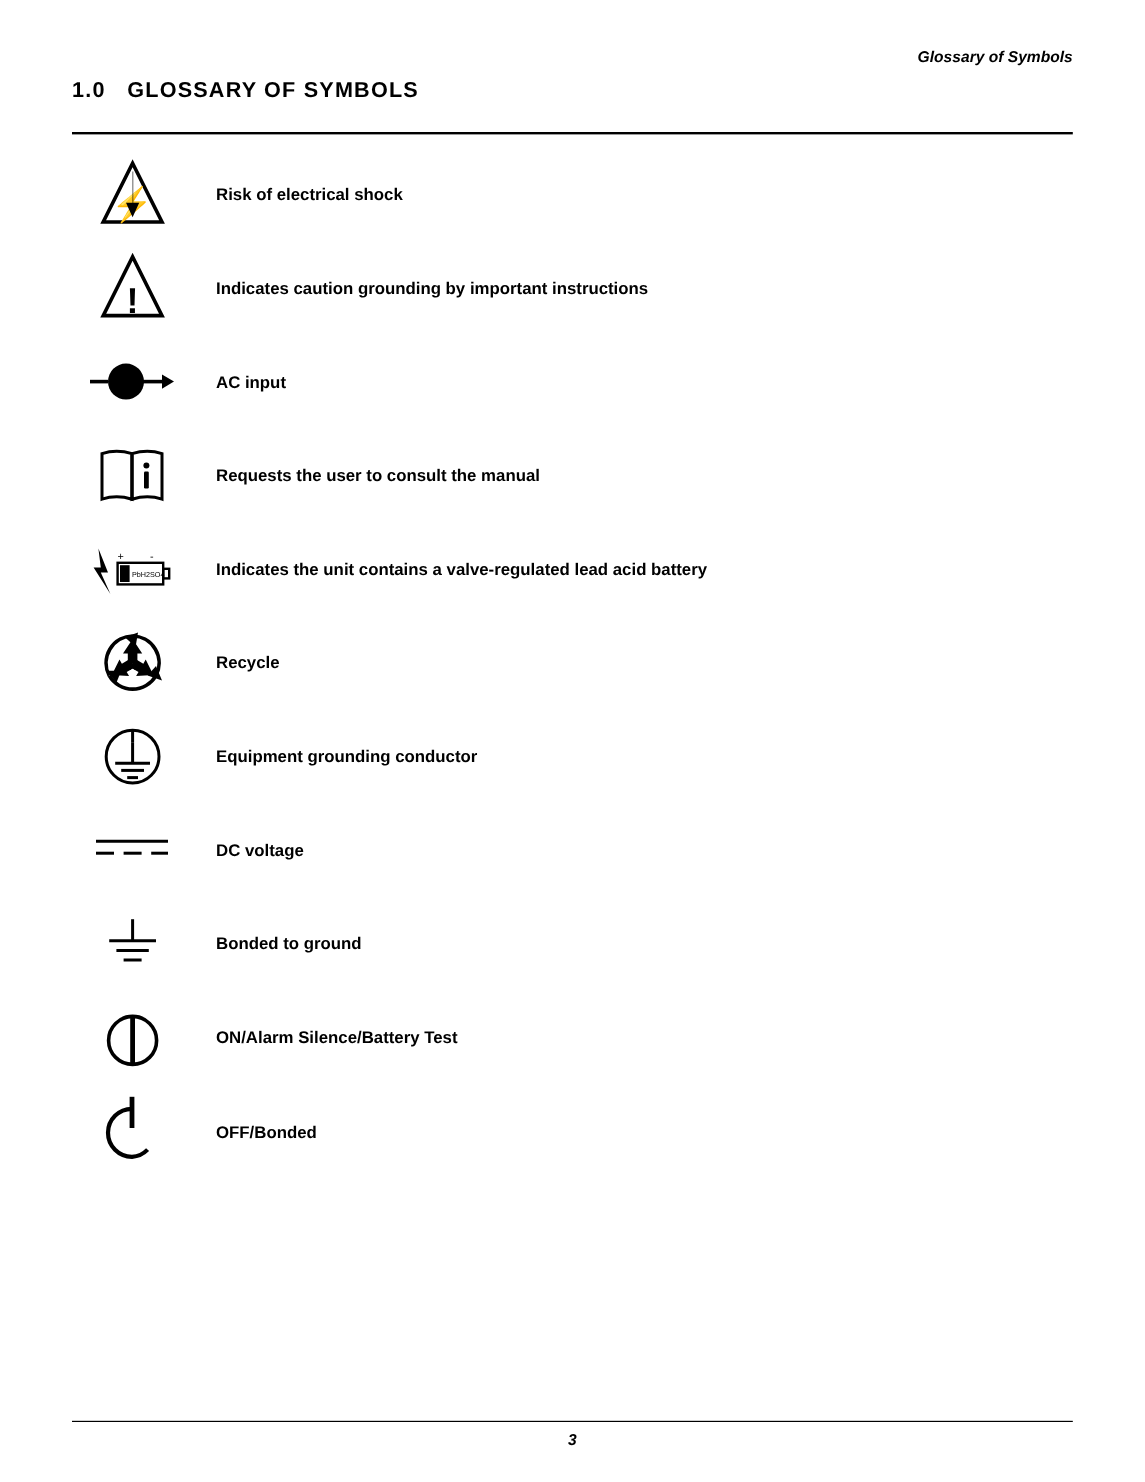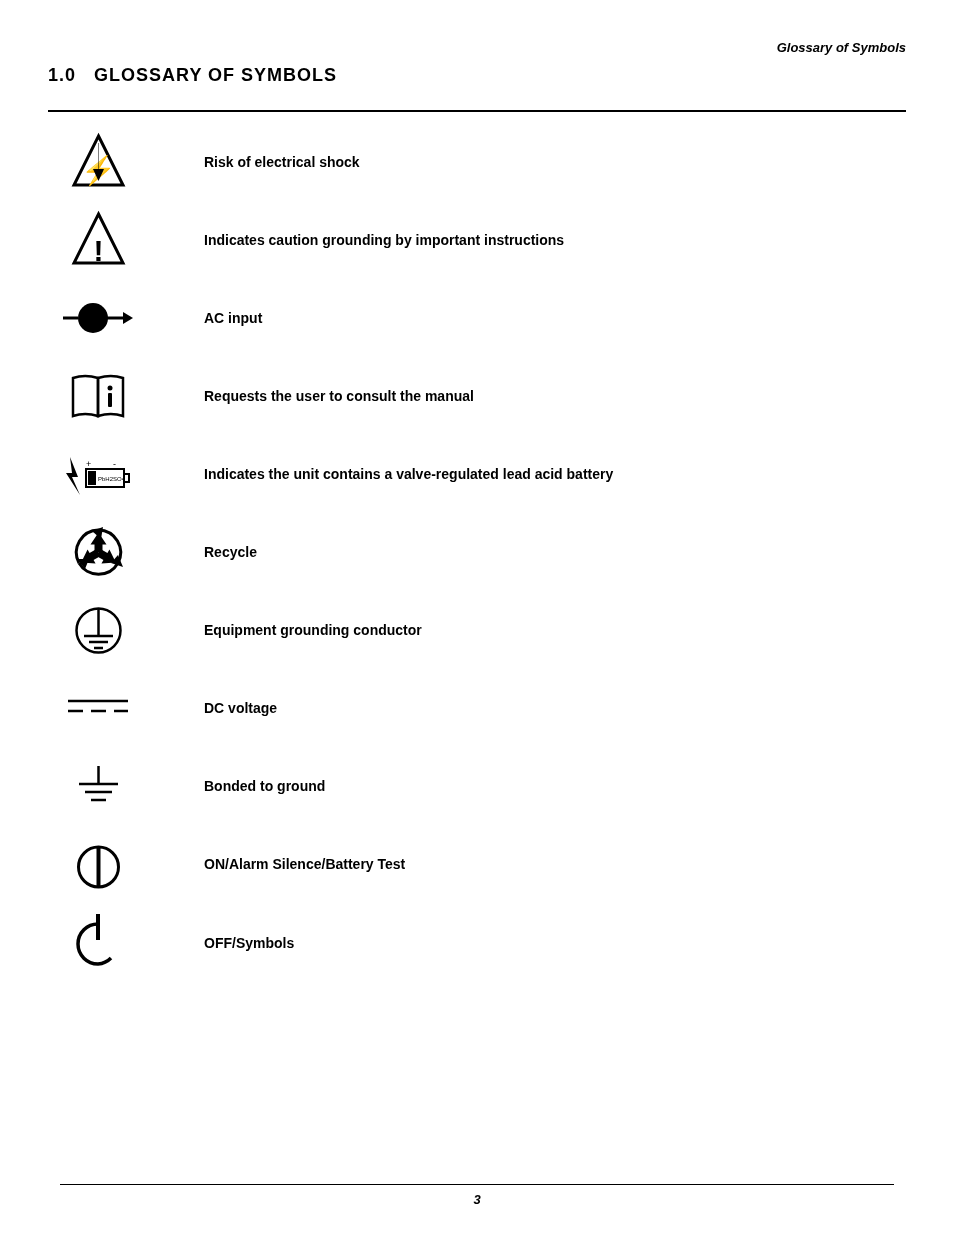--- a/index.html
+++ b/index.html
@@ -6,21 +6,21 @@
     body {
       background: #fff;
       font-family: Arial, sans-serif;
       width: 954px;
       min-height: 1235px;
       position: relative;
     }
     .page {
       width: 954px;
       min-height: 1235px;
-      padding: 40px 48px;
+      padding: 40px 60px;
       position: relative;
     }
     .header-right {
       text-align: right;
       font-style: italic;
       font-weight: bold;
       font-size: 13px;
       margin-bottom: 10px;
       color: #000;
     }
@@ -44,21 +44,20 @@
     }
     .symbol-list {
       list-style: none;
       padding: 0;
     }
     .symbol-row {
       display: flex;
       align-items: center;
       margin-bottom: 18px;
       min-height: 60px;
-      gap: 36px;
     }
     .symbol-icon {
       width: 100px;
       min-width: 100px;
       display: flex;
       align-items: center;
       justify-content: center;
     }
     .symbol-label {
       font-weight: bold;
@@ -259,20 +258,20 @@
 
     <li class="symbol-row">
       <div class="symbol-icon">
         <svg width="58" height="62" viewBox="0 0 58 62">
 
           <path d="M29,12 A20,20 0 1,0 29,52 A20,20 0 0,0 42,46" fill="none" stroke="#000" stroke-width="3.5"></path>
 
           <line x1="29" y1="2" x2="29" y2="28" stroke="#000" stroke-width="4"></line>
         </svg>
       </div>
-      <span class="symbol-label">OFF/Symbols</span>
+      <span class="symbol-label">OFF/Bonded</span>
     </li>
 
   </ul>
 
   <hr class="footer-divider">
   <div class="footer-page">3</div>
 </div>
 
 </body></html>

